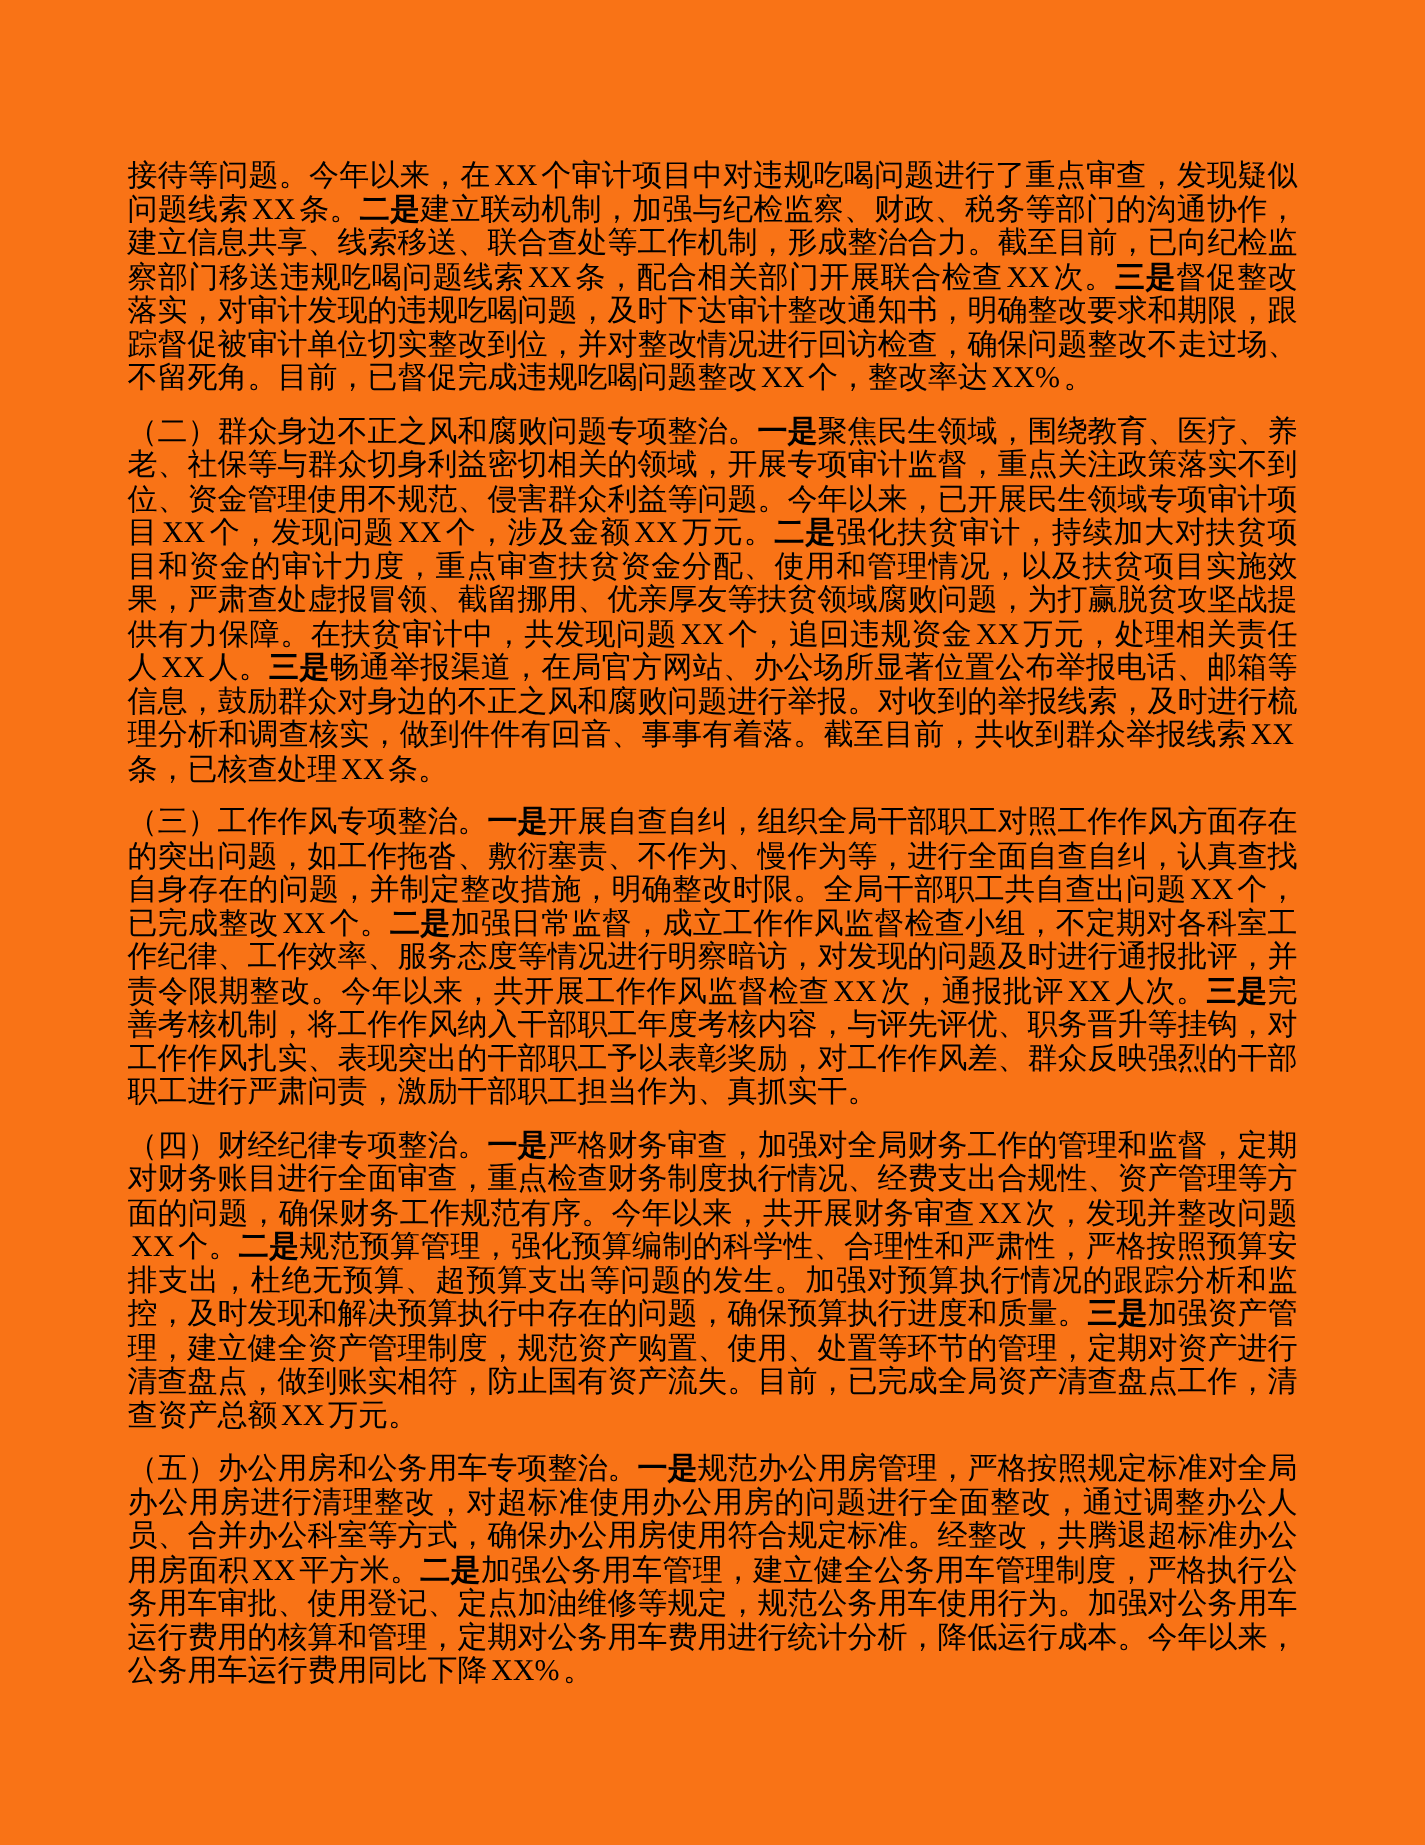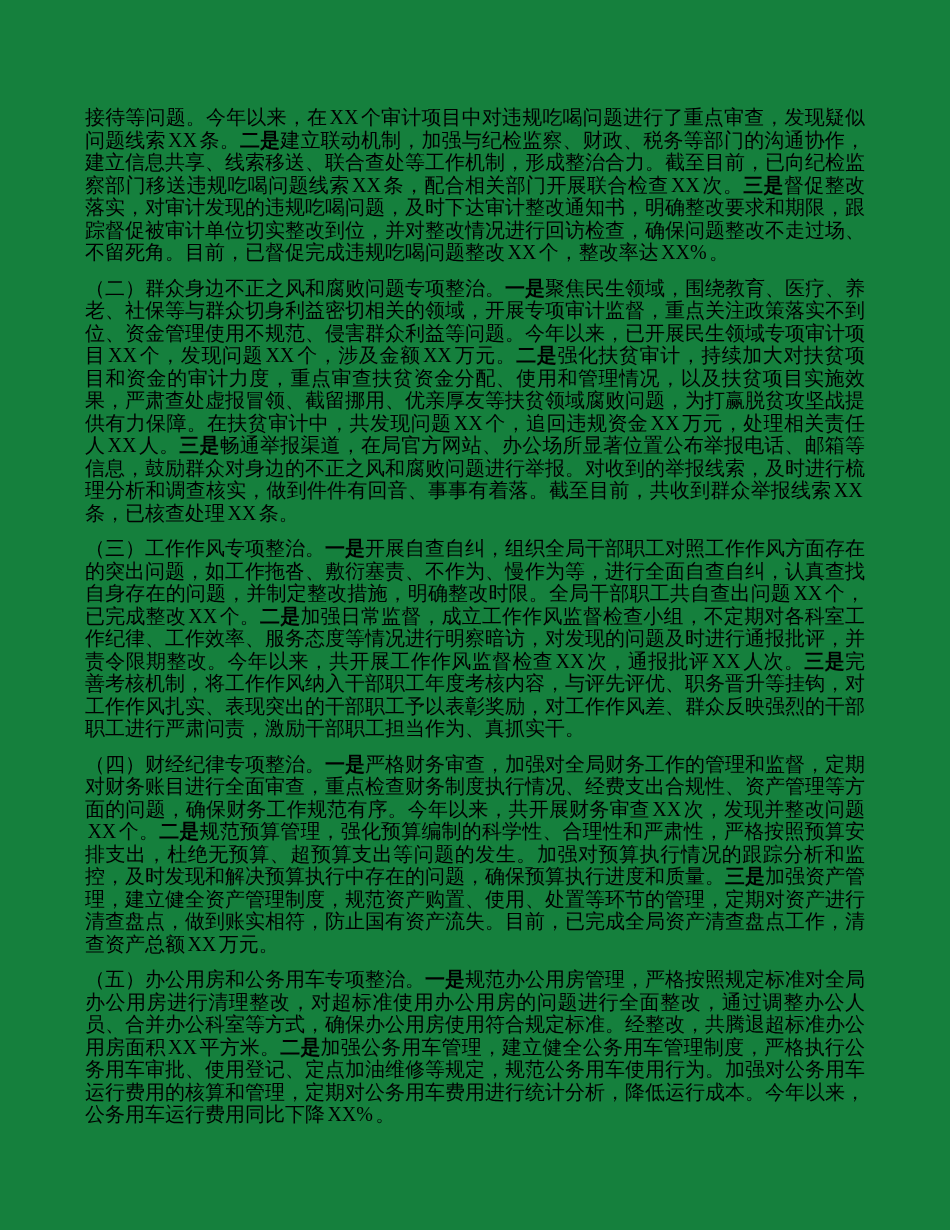--- a/index.html
+++ b/index.html
@@ -12,21 +12,21 @@
     height: 1230px;
     position: relative;
     overflow: hidden;
   }
   .doc-page {
     position: absolute;
     left: 0;
     top: 0;
     width: 950px;
     height: 1230px;
-    background: #15803d;
+    background: #f97316;
   }
   .doc-body {
     position: absolute;
     left: 85px;
     top: 106px;
     width: 780px;
     color: #000000;
     font-family: "Liberation Serif", "DejaVu Serif", serif;
     font-size: 20px;
     line-height: 22.5px;

